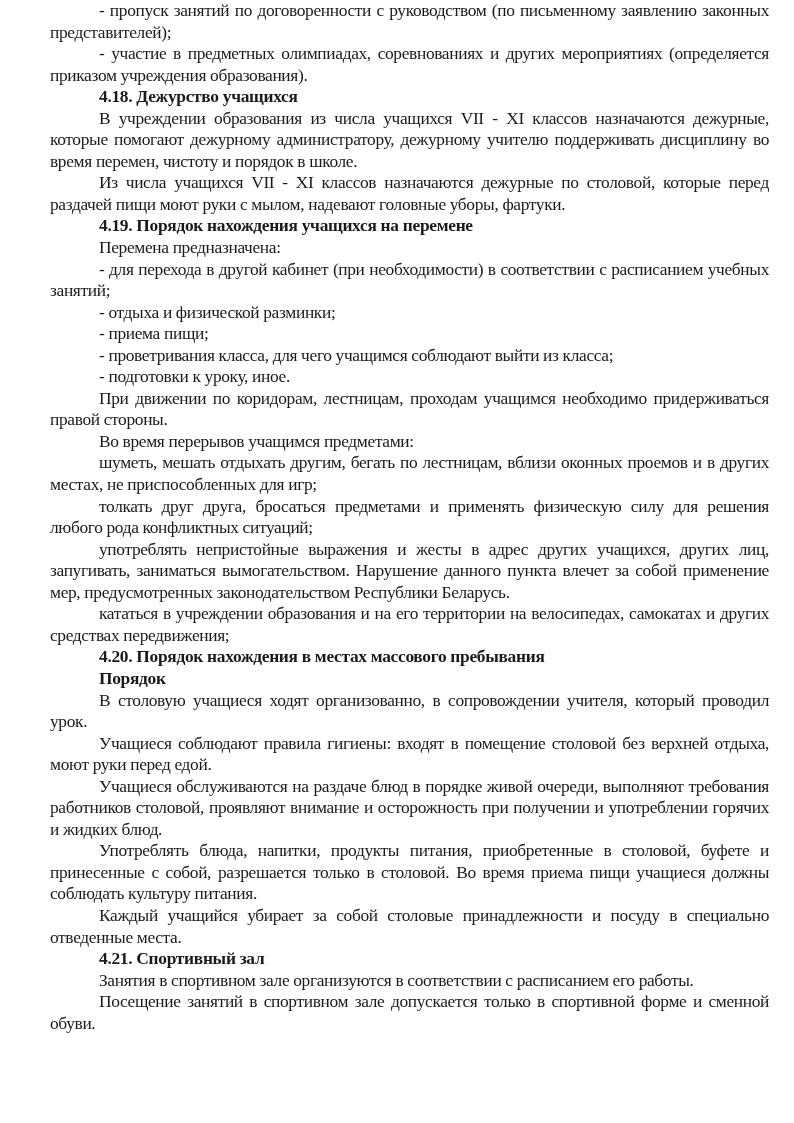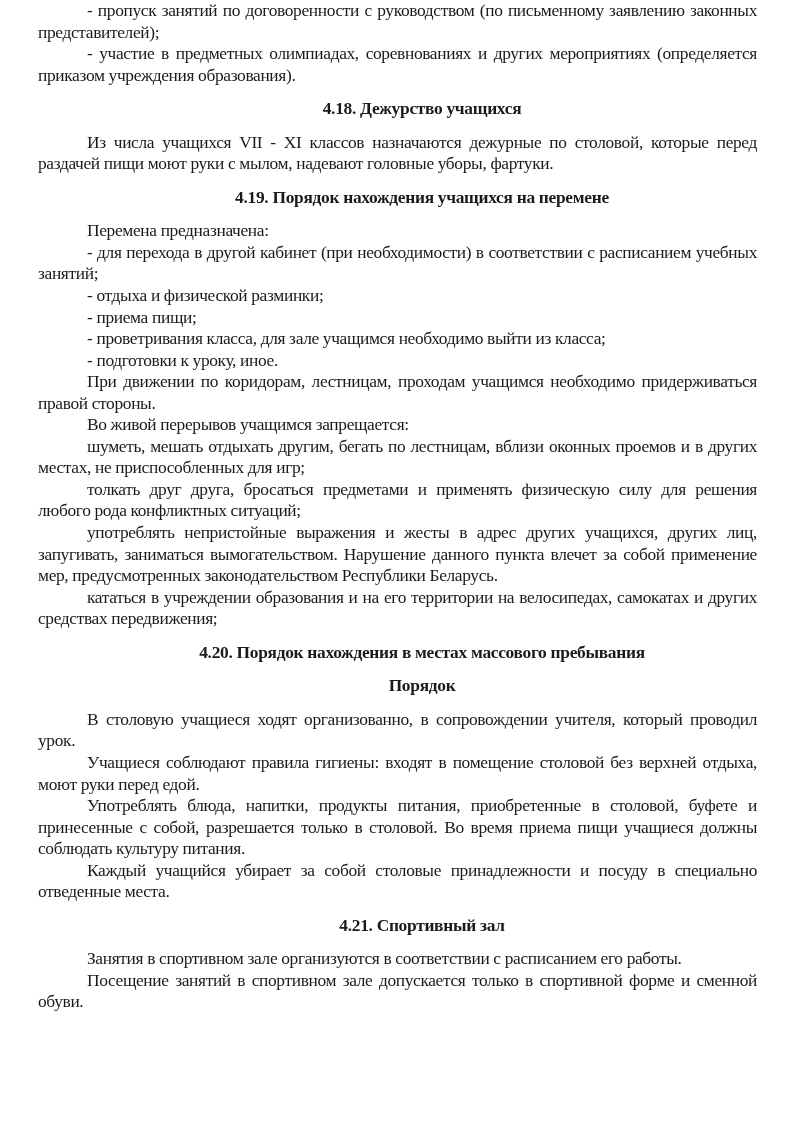--- a/index.html
+++ b/index.html
@@ -1,48 +1,50 @@
 <!DOCTYPE html>
 <html><head>
 <meta charset="utf-8">
 <style>
   html, body { margin: 0; padding: 0; background: #ffffff; }
   body { width: 794px; height: 1123px; overflow: hidden; position: relative; }
   .page {
-    position: absolute; left: 38px; top: 0px; width: 719px;
+    position: absolute; left: 50px; top: 0px; width: 719px;
     font-family: "Liberation Serif", "DejaVu Serif", serif;
     font-size: 17.4px; line-height: 21.55px; color: #1a1a1a;
     letter-spacing: -0.35px;
   }
   .p { text-align: justify; text-indent: 49px; margin: 0; }
-  .h { font-weight: bold; text-indent: 49px; margin: 12px; letter-spacing: -0.3px; text-align: center; }
+  .h { font-weight: bold; text-indent: 49px; margin: 0; letter-spacing: -0.3px; }
 </style>
 </head>
 <body>
 
 <div class="page">
   <p class="p">- пропуск занятий по договоренности с руководством (по письменному заявлению законных представителей);</p>
   <p class="p">- участие в предметных олимпиадах, соревнованиях и других мероприятиях (определяется приказом учреждения образования).</p>
   <p class="h">4.18. Дежурство учащихся</p>
+  <p class="p">В учреждении образования из числа учащихся VII - XI классов назначаются дежурные, которые помогают дежурному администратору, дежурному учителю поддерживать дисциплину во время перемен, чистоту и порядок в школе.</p>
   <p class="p">Из числа учащихся VII - XI классов назначаются дежурные по столовой, которые перед раздачей пищи моют руки с мылом, надевают головные уборы, фартуки.</p>
   <p class="h">4.19. Порядок нахождения учащихся на перемене</p>
   <p class="p">Перемена предназначена:</p>
   <p class="p">- для перехода в другой кабинет (при необходимости) в соответствии с расписанием учебных занятий;</p>
   <p class="p">- отдыха и физической разминки;</p>
   <p class="p">- приема пищи;</p>
-  <p class="p">- проветривания класса, для зале учащимся необходимо выйти из класса;</p>
+  <p class="p">- проветривания класса, для чего учащимся соблюдают выйти из класса;</p>
   <p class="p">- подготовки к уроку, иное.</p>
   <p class="p">При движении по коридорам, лестницам, проходам учащимся необходимо придерживаться правой стороны.</p>
-  <p class="p">Во живой перерывов учащимся запрещается:</p>
+  <p class="p">Во время перерывов учащимся предметами:</p>
   <p class="p">шуметь, мешать отдыхать другим, бегать по лестницам, вблизи оконных проемов и в других местах, не приспособленных для игр;</p>
   <p class="p">толкать друг друга, бросаться предметами и применять физическую силу для решения любого рода конфликтных ситуаций;</p>
   <p class="p">употреблять непристойные выражения и жесты в адрес других учащихся, других лиц, запугивать, заниматься вымогательством. Нарушение данного пункта влечет за собой применение мер, предусмотренных законодательством Республики Беларусь.</p>
   <p class="p">кататься в учреждении образования и на его территории на велосипедах, самокатах и других средствах передвижения;</p>
   <p class="h">4.20. Порядок нахождения в местах массового пребывания</p>
   <p class="h">Порядок</p>
   <p class="p">В столовую учащиеся ходят организованно, в сопровождении учителя, который проводил урок.</p>
   <p class="p">Учащиеся соблюдают правила гигиены: входят в помещение столовой без верхней отдыха, моют руки перед едой.</p>
+  <p class="p">Учащиеся обслуживаются на раздаче блюд в порядке живой очереди, выполняют требования работников столовой, проявляют внимание и осторожность при получении и употреблении горячих и жидких блюд.</p>
   <p class="p">Употреблять блюда, напитки, продукты питания, приобретенные в столовой, буфете и принесенные с собой, разрешается только в столовой. Во время приема пищи учащиеся должны соблюдать культуру питания.</p>
   <p class="p">Каждый учащийся убирает за собой столовые принадлежности и посуду в специально отведенные места.</p>
   <p class="h">4.21. Спортивный зал</p>
   <p class="p">Занятия в спортивном зале организуются в соответствии с расписанием его работы.</p>
   <p class="p">Посещение занятий в спортивном зале допускается только в спортивной форме и сменной обуви.</p>
 </div>
 
 </body></html>

